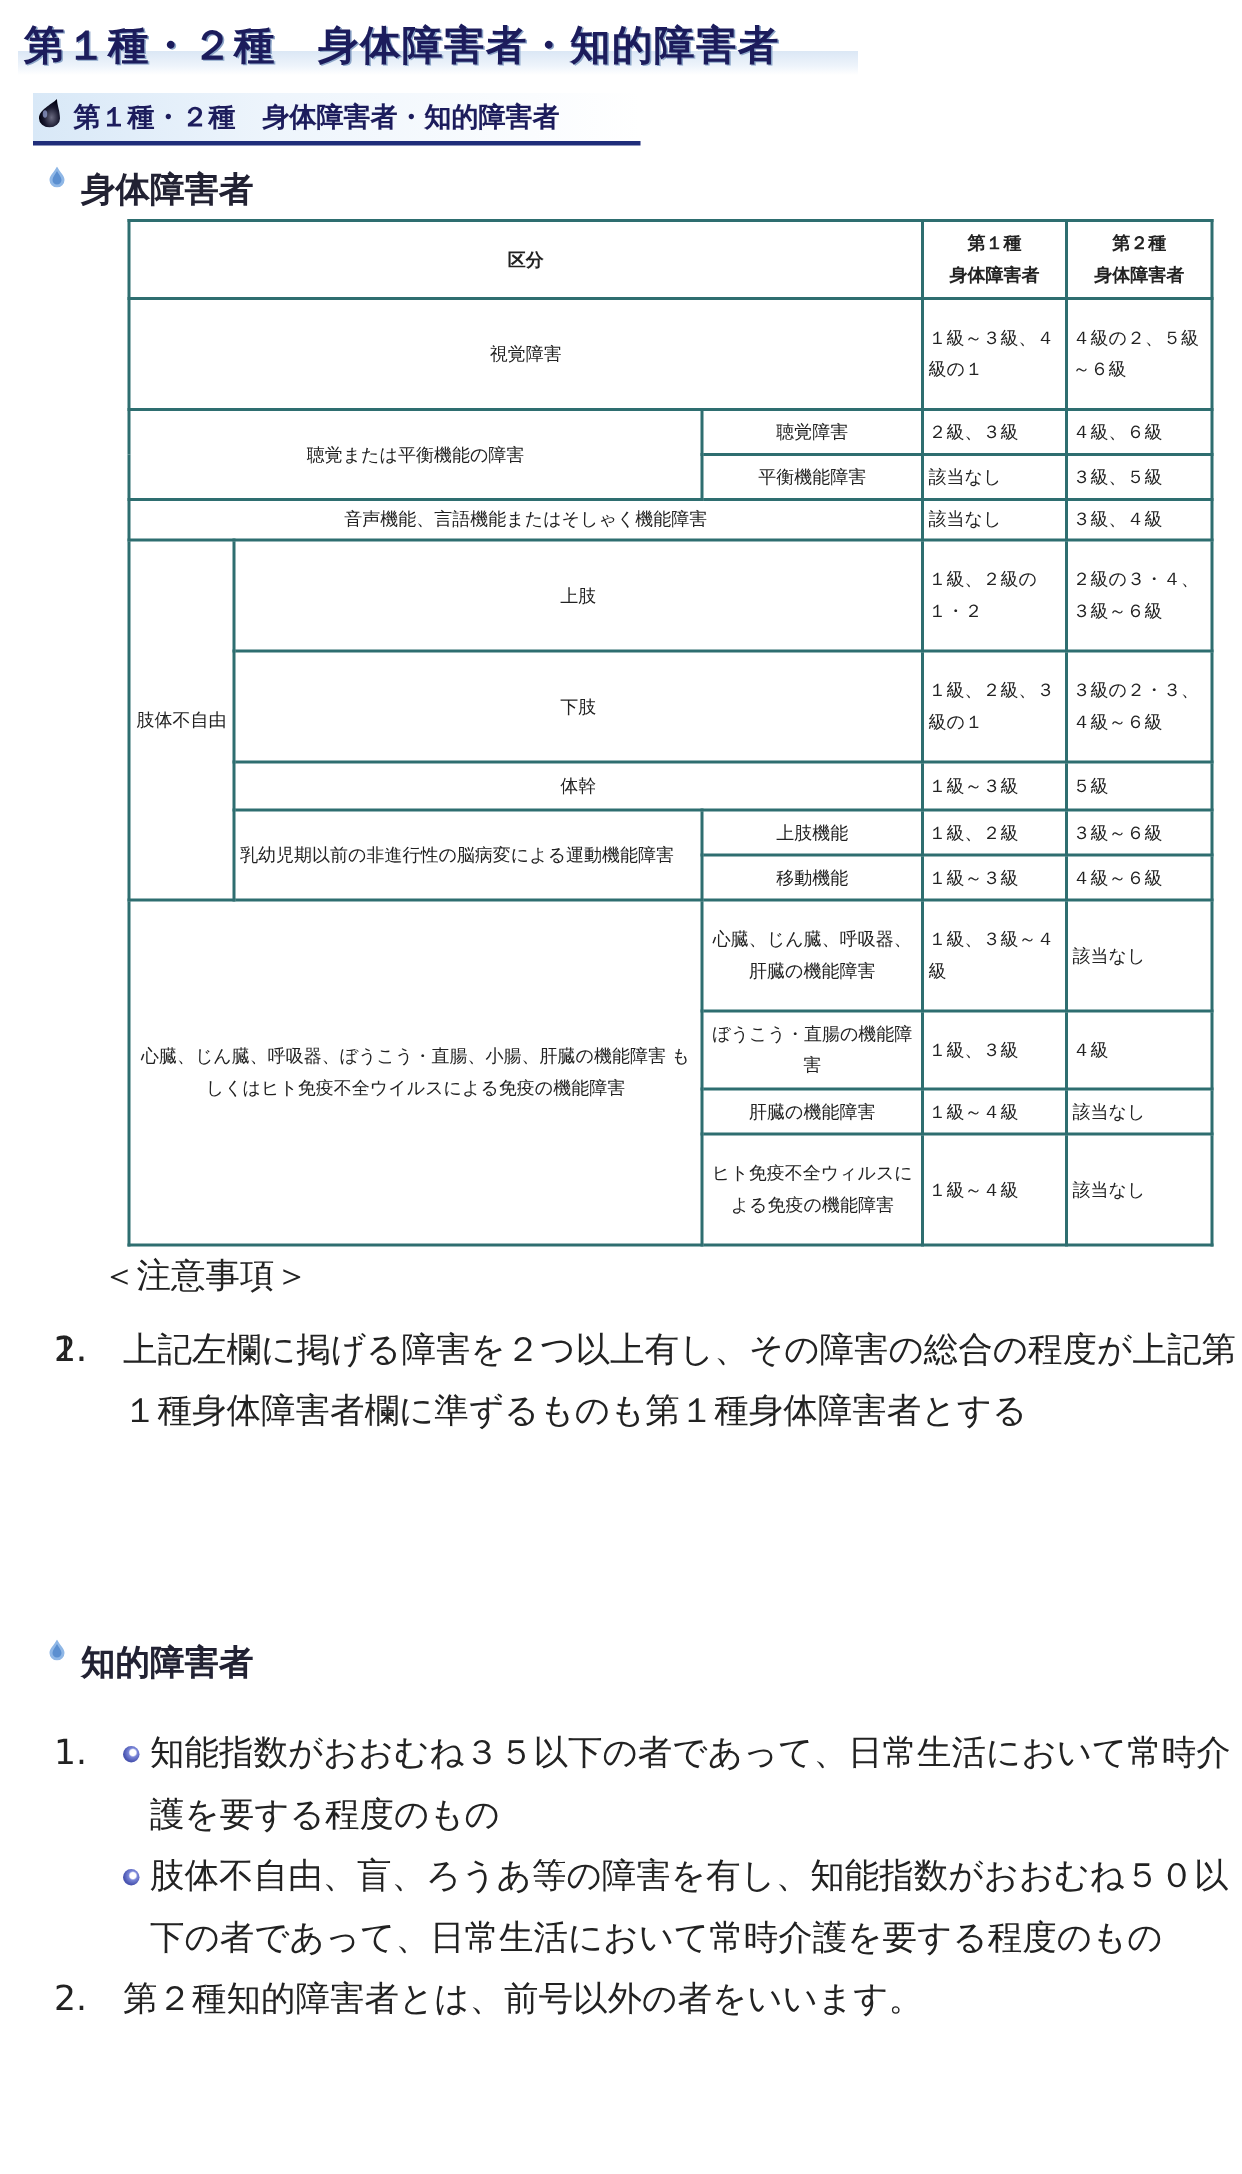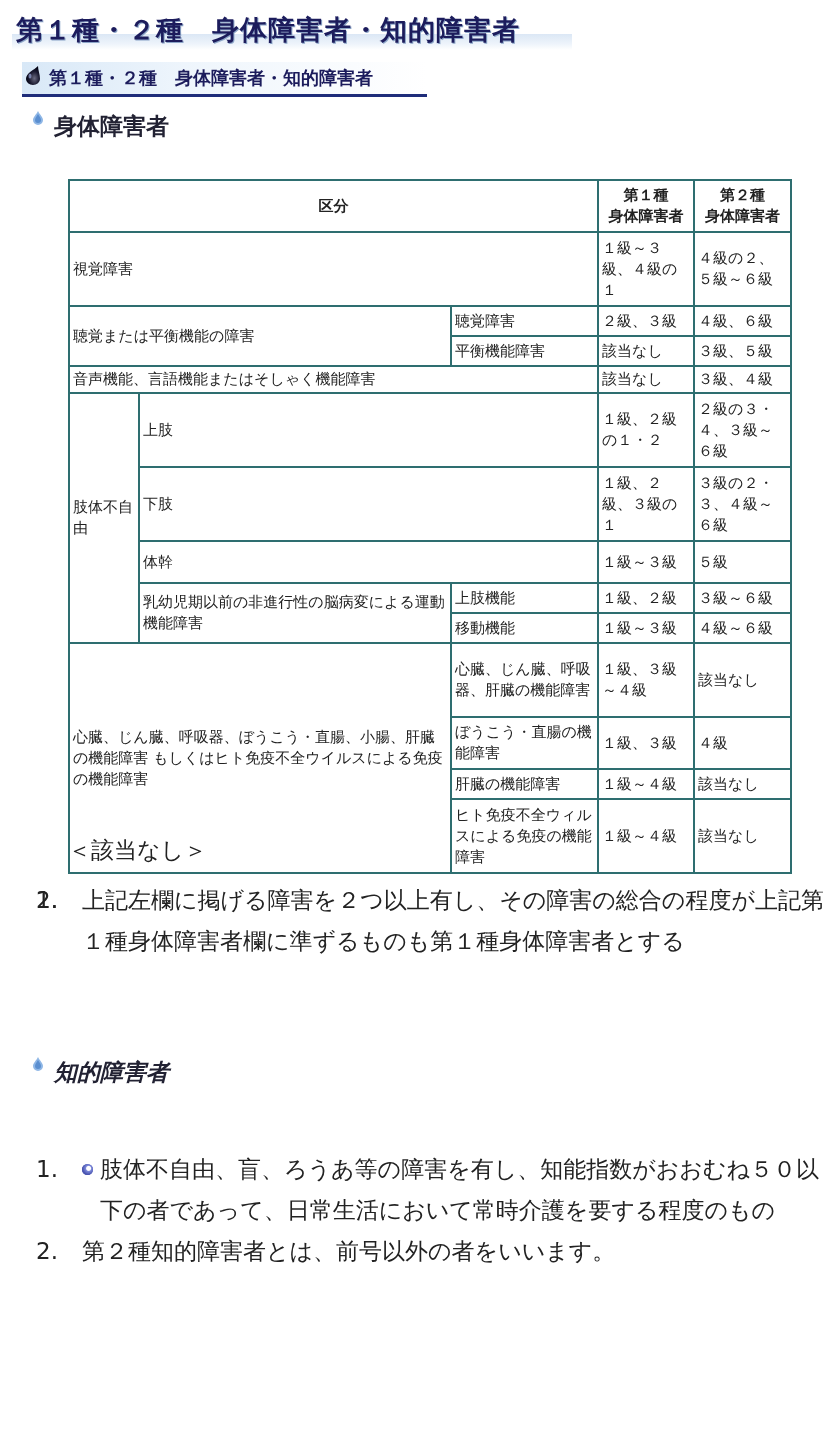--- a/index.html
+++ b/index.html
@@ -31,32 +31,31 @@
     font-size: 18px; font-weight: bold; color: #1c1c5c; white-space: nowrap;
   }
   .section-head {
     position: absolute; left: 32px; font-size: 23px; font-weight: bold; color: #222233;
     white-space: nowrap;
   }
   .section-head .bullet {
     display: inline-block; width: 12px; height: 14px; vertical-align: top; margin-right: 10px; margin-top: 0px;
   }
   table.grades {
-    position: absolute; left: 68px; top: 146px; width: 722px;
-    border-collapse: collapse; font-size: 15px; color: #222222;
+    position: absolute; left: 85px; top: 146px; width: 722px;
+    border-collapse: collapse; font-size: 12px; color: #222222;
     table-layout: fixed;
-    margin-top: 33px;
   }
   table.grades td, table.grades th {
     border: 2px solid #2e6e70;
     padding: 2px 3px;
     line-height: 21px;
   }
   table.grades th { font-weight: bold; text-align: center; }
-  .c { }
+  .c { text-align: center; }
   .l { text-align: left; }
   .notes-title {
     position: absolute; left: 68px; top: 835px; font-size: 23px; white-space: nowrap;
   }
   ol.notes, ol.intel {
     position: absolute; margin: 0; padding: 0; list-style: none; font-size: 23px; line-height: 41px;
   }
   ol.notes { left: 36px; top: 880px; width: 790px; }
   ol.intel { left: 36px; top: 1149px; width: 790px; }
   ol li { position: relative; padding-left: 46px; }
@@ -136,21 +135,21 @@
     <td rowspan="5" class="c">肢体不自由</td>
     <td colspan="2" class="c">上肢</td>
     <td class="l">１級、２級の１・２</td>
     <td class="l">２級の３・４、３級～６級</td>
   </tr>
   <tr style="height:74px">
     <td colspan="2" class="c">下肢</td>
     <td class="l">１級、２級、３級の１</td>
     <td class="l">３級の２・３、４級～６級</td>
   </tr>
-  <tr style="height:42px">
+  <tr style="height:32px">
     <td colspan="2" class="c">体幹</td>
     <td class="l">１級～３級</td>
     <td class="l">５級</td>
   </tr>
   <tr style="height:30px">
     <td rowspan="2" class="l">乳幼児期以前の非進行性の脳病変による運動機能障害</td>
     <td class="c">上肢機能</td>
     <td class="l">１級、２級</td>
     <td class="l">３級～６級</td>
   </tr>
@@ -176,45 +175,46 @@
     <td class="l">該当なし</td>
   </tr>
   <tr style="height:74px">
     <td class="c">ヒト免疫不全ウィルスによる免疫の機能障害</td>
     <td class="l">１級～４級</td>
     <td class="l">該当なし</td>
   </tr>
 </tbody>
   </table>
 
-<div class="notes-title">＜該当なし＞</div>
+<div class="notes-title">＜注意事項＞</div>
 
 <ol class="notes">
   <li>
     <span class="num">1.</span>
   </li>
   <li>
     <span class="num">2.</span>
     <span>上記左欄に掲げる障害を２つ以上有し、その障害の総合の程度が上記第１種身体障害者欄に準ずるものも第１種身体障害者とする</span>
   </li>
 </ol>
 
-<div class="section-head" style="top:1057px;font-style:italic;">
+<div class="section-head" style="top:1093px;">
   <svg class="bullet" viewBox="0 0 12 14">
     <path d="M6 0 C4 4 1 6 1 9 A5 5 0 0 0 11 9 C11 6 8 4 6 0 Z" fill="#8fb7e6"></path>
     <path d="M6 3 C5 5 3 7 3 9 A3 3 0 0 0 9 9 C9 7 7 5 6 3 Z" fill="#5b8fd0"></path>
   </svg><span>知的障害者</span>
 </div>
 
 <ol class="intel">
   <li>
     <span class="num">1.</span>
     <ul class="sub">
       <li>
         <span class="dot"></span>
+        <span>知能指数がおおむね３５以下の者であって、日常生活において常時介護を要する程度のもの</span>
       </li>
       <li>
         <span class="dot"></span>
         <span>肢体不自由、盲、ろうあ等の障害を有し、知能指数がおおむね５０以下の者であって、日常生活において常時介護を要する程度のもの</span>
       </li>
     </ul>
   </li>
   <li>
     <span class="num">2.</span>
     <span>第２種知的障害者とは、前号以外の者をいいます。</span>

